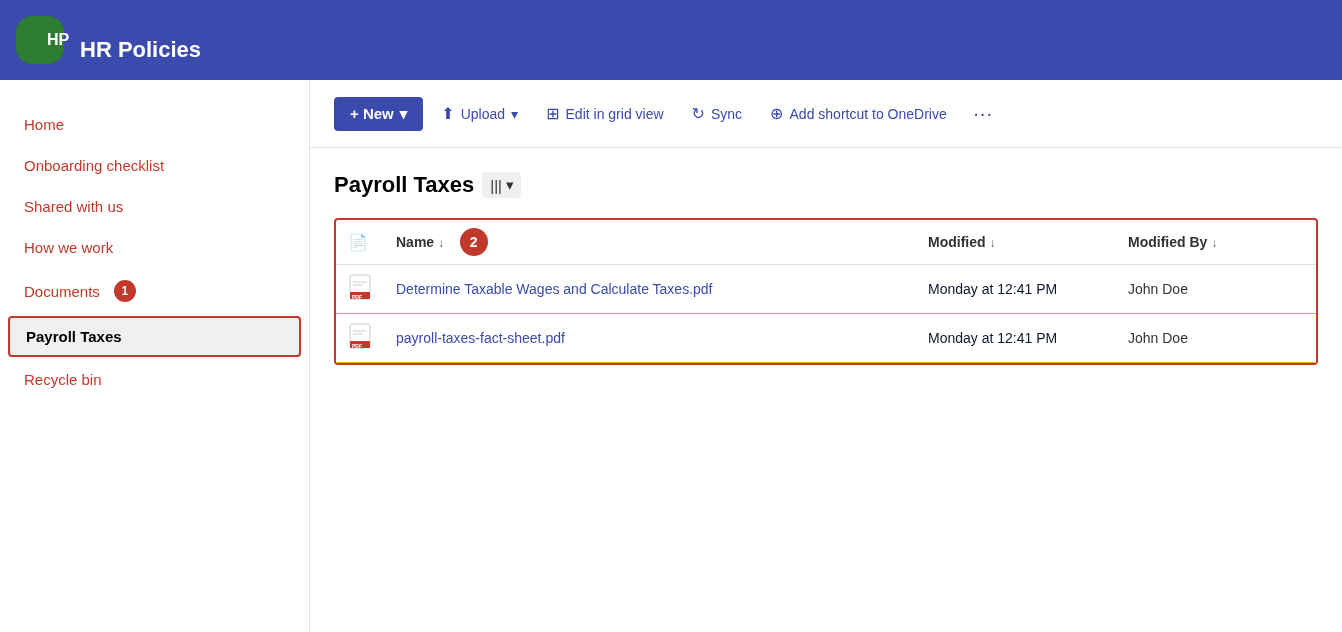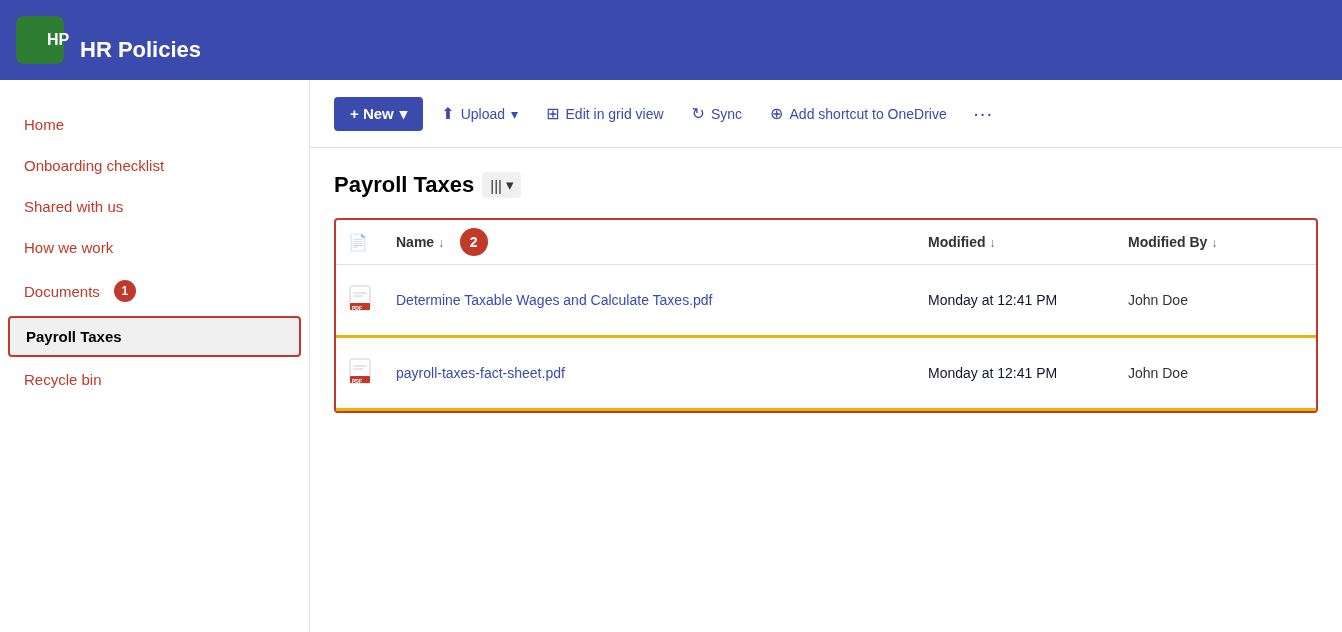--- a/index.html
+++ b/index.html
@@ -12,21 +12,21 @@
       display: flex;
       align-items: center;
       padding: 0 16px;
       gap: 16px;
       flex-shrink: 0;
     }
     .header-logo {
       width: 48px;
       height: 48px;
       background: #2e7d32;
-      border-radius: 8px;
+      border-radius: 16px;
       display: flex;
       align-items: center;
       justify-content: center;
       color: white;
       font-weight: bold;
       font-size: 16px;
       padding-left: 36px;
     }
     .header-title {
       color: white;
@@ -161,24 +161,24 @@
     }
     .file-table th {
       text-align: left;
       padding: 8px 12px;
       font-size: 14px;
       font-weight: 600;
       color: #333;
       border-bottom: 1px solid #e0e0e0;
     }
     .file-table td {
-      padding: 21px 12px;
+      padding: 10px 12px;
       font-size: 14px;
       color: #333;
-      border-bottom: 3px solid #eab308;
+      border-bottom: 1px solid #eab308;
     }
     .file-table tr.selected-row td {
       background: #fff;
     }
     .file-table-wrapper {
       border: 2px solid #c0392b;
       border-radius: 4px;
       overflow: hidden;
     }
     .file-name-link {

